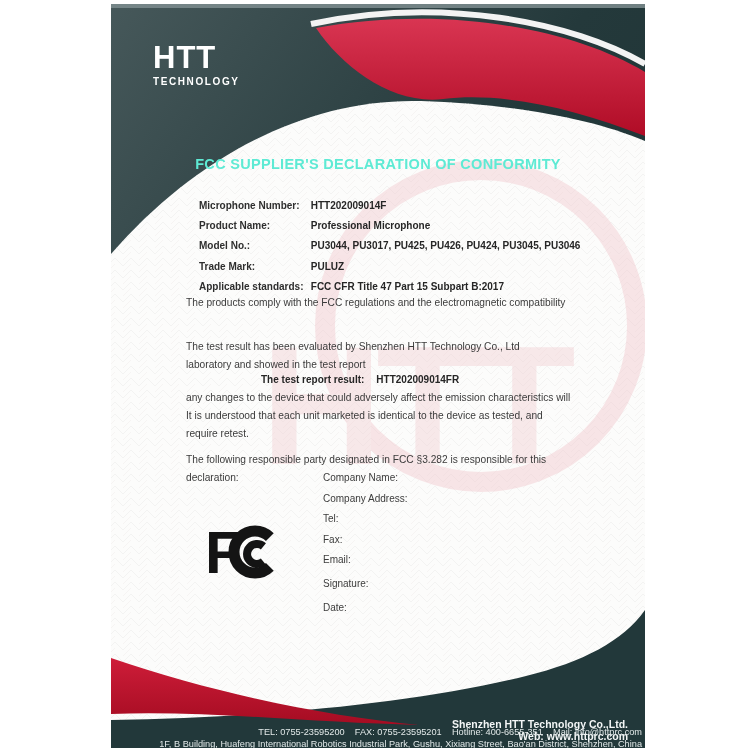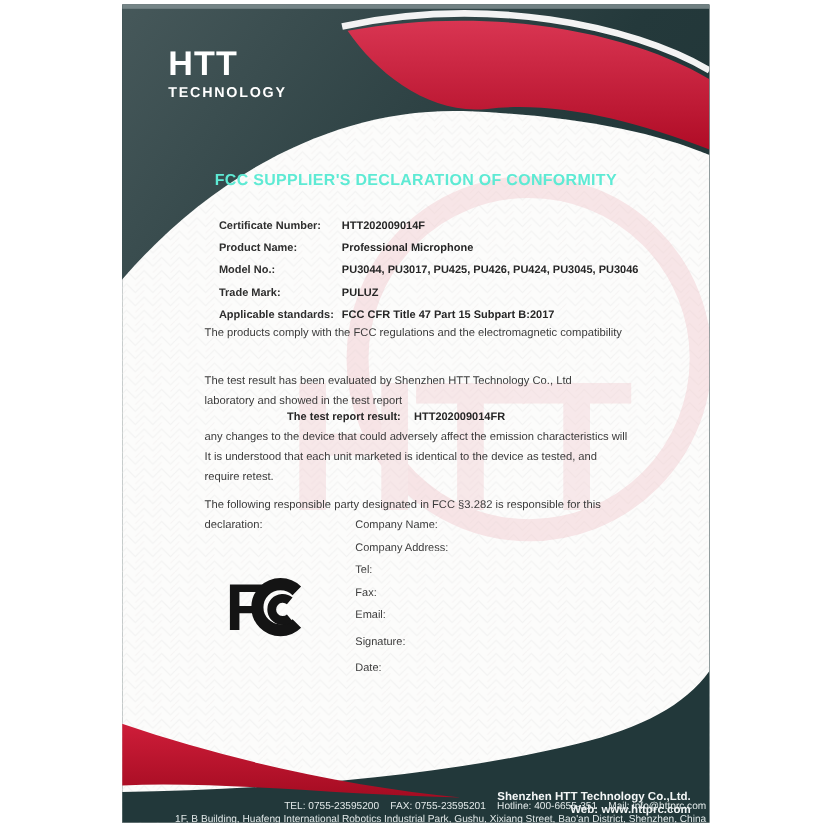--- a/index.html
+++ b/index.html
@@ -3,21 +3,21 @@
 <meta charset="utf-8">
 <style>
   html,body{margin:0;padding:0;background:#ffffff;}
   body{width:750px;height:750px;position:relative;font-family:"Liberation Sans",sans-serif;-webkit-font-smoothing:antialiased;}
   .page{position:absolute;left:111px;top:4px;width:534px;height:744px;overflow:hidden;background:#24393b;}
   .bg{position:absolute;left:0;top:0;width:534px;height:744px;display:block;}
   .content{position:absolute;left:0;top:0;width:534px;height:744px;}
 
   .logo{position:absolute;left:42px;top:38px;color:#ffffff;}
   .logo-name{font-size:31px;font-weight:bold;letter-spacing:1px;line-height:31px;}
-  .logo-tagline{font-size:13px;font-weight:bold;letter-spacing:1.6px;margin-top:3px;}
+  .logo-tagline{font-size:10px;font-weight:bold;letter-spacing:1.6px;margin-top:3px;}
 
   .doc-title{position:absolute;left:0;top:152px;width:534px;text-align:center;
     font-size:14.5px;font-weight:bold;color:#5eead4;letter-spacing:.3px;}
 
   .fields{position:absolute;left:88px;top:196px;}
   .field-row{height:20.2px;font-size:10px;font-weight:bold;color:#262626;white-space:nowrap;}
   .field-label{display:inline-block;width:109px;color:#2e2e2e;}
 
   .para{position:absolute;left:75px;width:440px;font-size:10.2px;color:#3b3b3b;line-height:18px;}
   .p1{top:290px;} .p2{top:334px;} .p3{top:385px;} .p4{top:447px;}
@@ -84,21 +84,21 @@
 
     <div class="logo">
       <div class="logo-name">HTT</div>
       <div class="logo-tagline">TECHNOLOGY</div>
     </div>
 
     <div class="doc-title">FCC SUPPLIER'S DECLARATION OF CONFORMITY</div>
 
     <div class="fields">
       <div class="field-row">
-        <span class="field-label">Certificate Number:</span>
+        <span class="field-label">Microphone Number:</span>
         <span class="field-value">HTT202009014F</span>
       </div>
       <div class="field-row">
         <span class="field-label">Product Name:</span>
         <span class="field-value">Professional Microphone</span>
       </div>
       <div class="field-row">
         <span class="field-label">Model No.:</span>
         <span class="field-value">PU3044, PU3017, PU425, PU426, PU424, PU3045, PU3046</span>
       </div>

